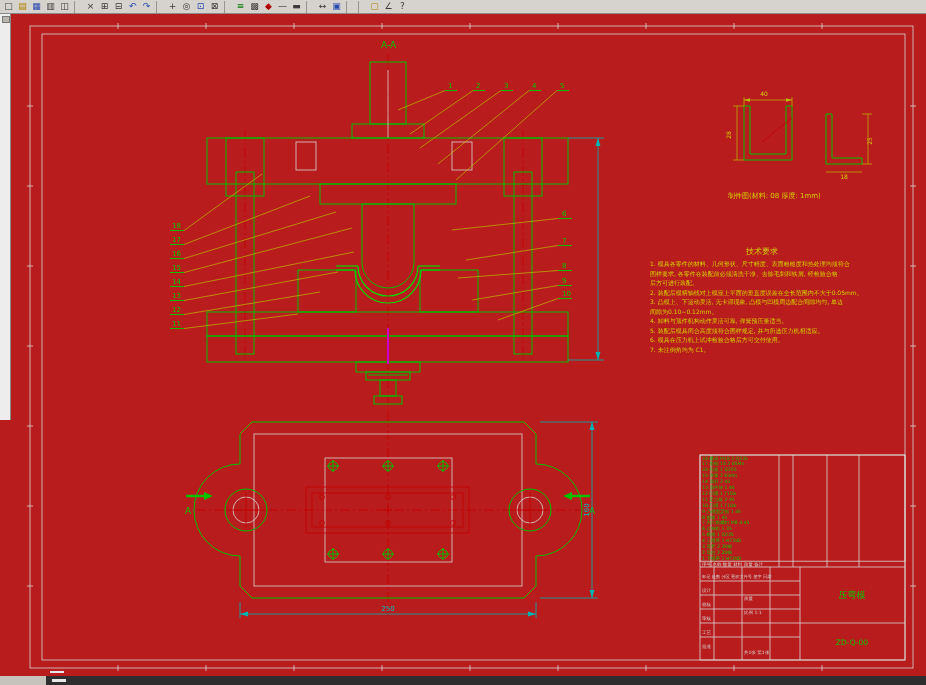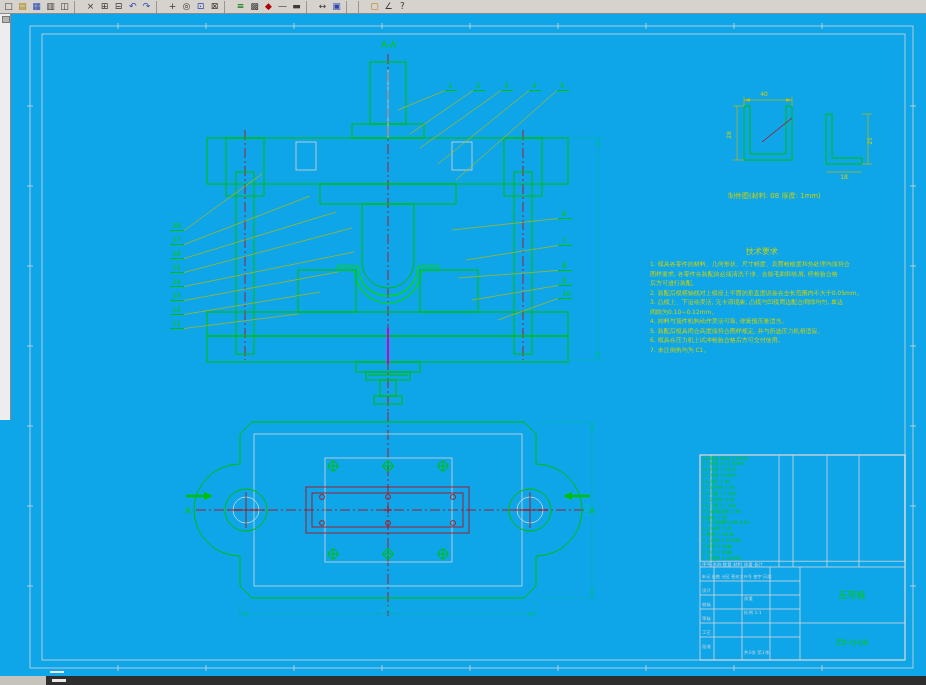--- a/index.html
+++ b/index.html
@@ -1,20 +1,20 @@
 <!DOCTYPE html>
 <html><head>
 <meta charset="utf-8">
 <style>
   html,body{margin:0;padding:0;background:#000;}
   body{width:926px;height:685px;position:relative;overflow:hidden;font-family:"DejaVu Sans",sans-serif;}
   .toolbar{position:absolute;top:0;left:0;width:926px;height:14px;background:#d6d3ce;border-bottom:1px solid #8a8a8a;display:flex;align-items:center;padding-left:2px;box-sizing:border-box;}
   .tb-icon{width:13px;height:12px;font-size:9px;line-height:11px;text-align:center;margin-right:1px;color:#3a3a3a;overflow:hidden;}
   .tb-sep{width:6px;height:12px;border-left:1px solid #979790;margin:0 3px 0 2px;}
-  .canvas{position:absolute;top:14px;left:0;width:926px;height:662px;background:#0ea5e9;}
+  .canvas{position:absolute;top:14px;left:0;width:926px;height:662px;background:#b91c1c;}
   .left-palette{position:absolute;top:14px;left:0;width:11px;height:406px;background:#ededed;border-right:1px solid #8a8a8a;box-sizing:border-box;}
   .lp-knob{position:absolute;top:2px;left:2px;width:6px;height:5px;background:#b8b5ae;border:1px solid #777;}
   .statusbar{position:absolute;top:676px;left:0;width:926px;height:9px;background:#2e2e2e;}
   .sb-left{position:absolute;left:0;top:0;width:46px;height:9px;background:#c6c3bc;}
   .sb-dash{position:absolute;left:52px;top:3px;width:14px;height:3px;background:#e8e8e8;}
   svg text{font-family:"DejaVu Sans",sans-serif;}
   .g{stroke:#00c000;fill:none;stroke-width:1;}
   .w{stroke:#d8d8d8;fill:none;stroke-width:0.8;}
   .r{stroke:#c40000;fill:none;stroke-width:0.8;}
   .c{stroke:#00b4b4;fill:none;stroke-width:0.8;}

